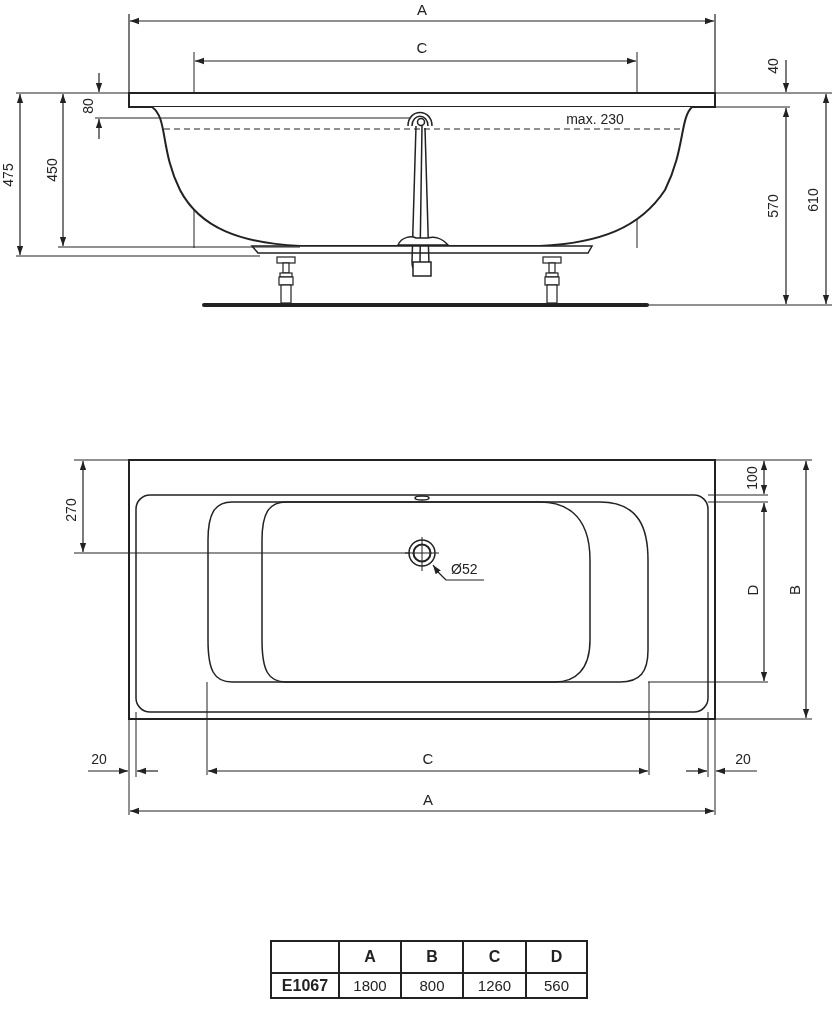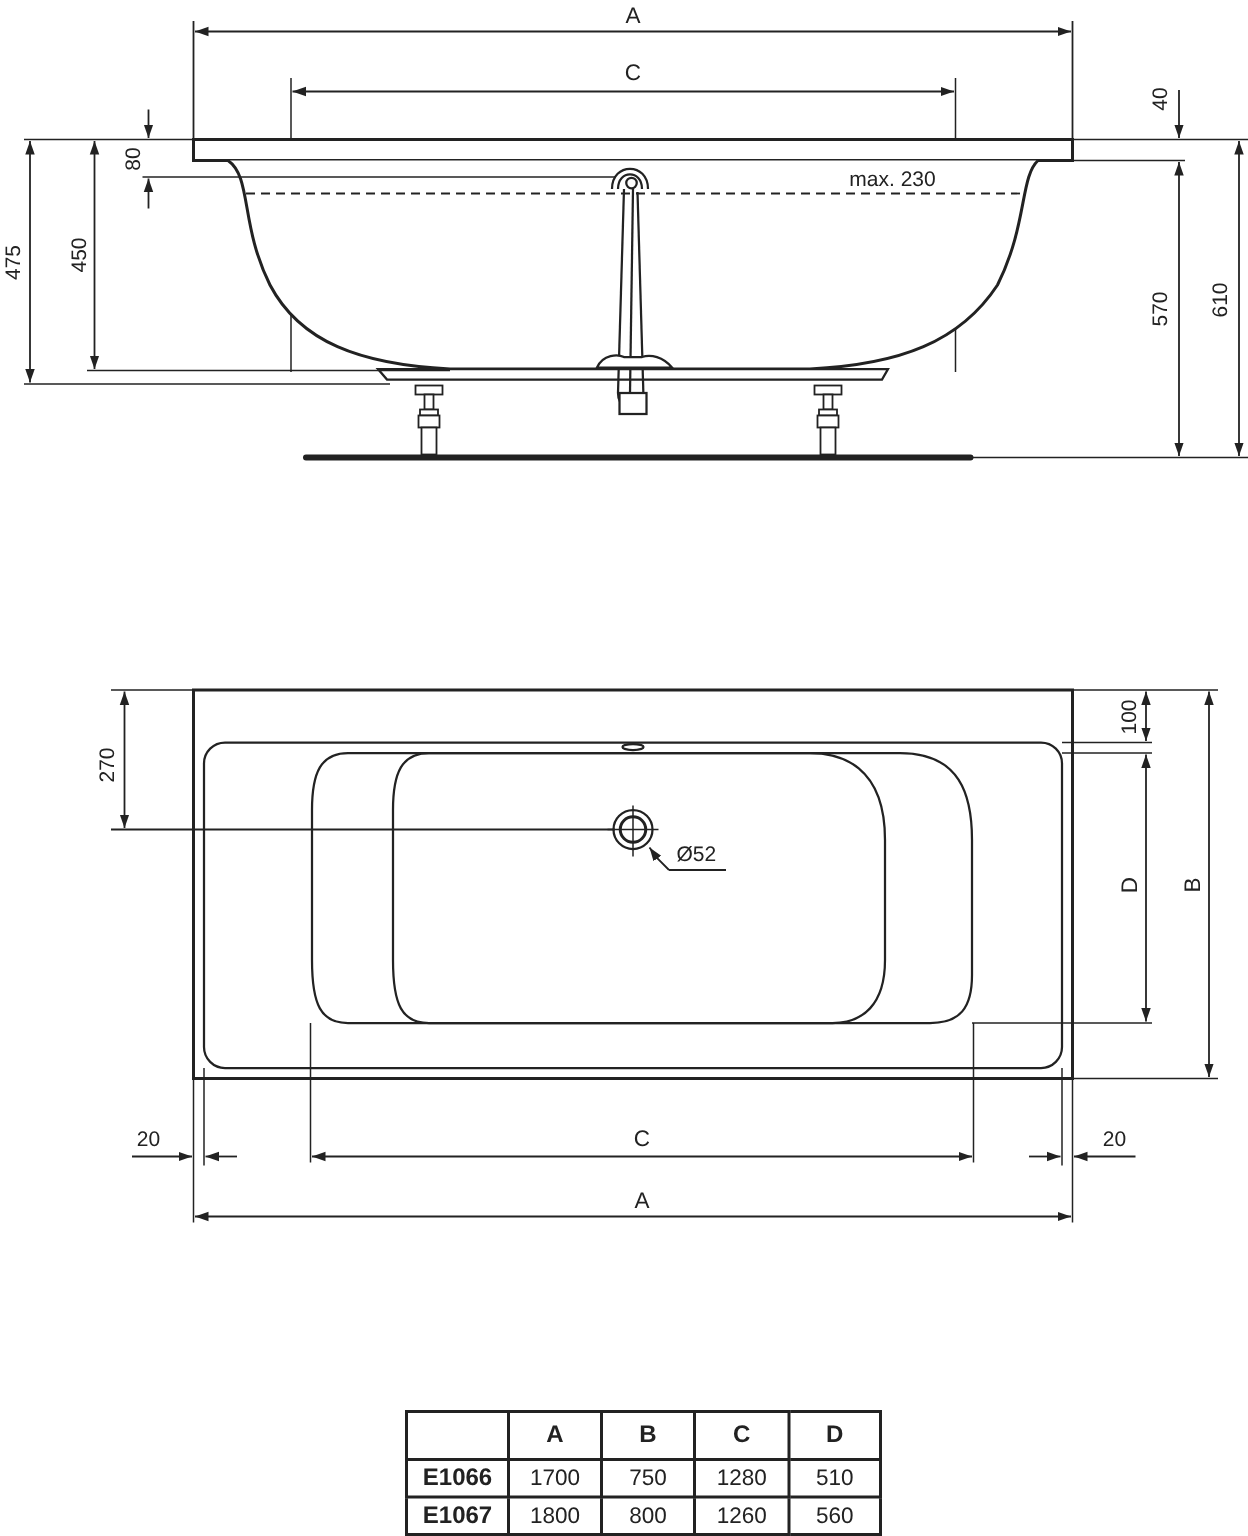--- a/index.html
+++ b/index.html
@@ -175,27 +175,20 @@
     <tr>
       <th class="c0"></th>
       <th class="c1">A</th>
       <th class="c2">B</th>
       <th class="c3">C</th>
       <th class="c4">D</th>
     </tr>
   </thead>
   <tbody>
     <tr class="row">
-      <td>E1066</td>
-      <td>1700</td>
-      <td>750</td>
-      <td>1280</td>
-      <td>510</td>
-    </tr>
-    <tr class="row">
       <td>E1067</td>
       <td>1800</td>
       <td>800</td>
       <td>1260</td>
       <td>560</td>
     </tr>
   </tbody>
 </table>
 
 </body></html>

